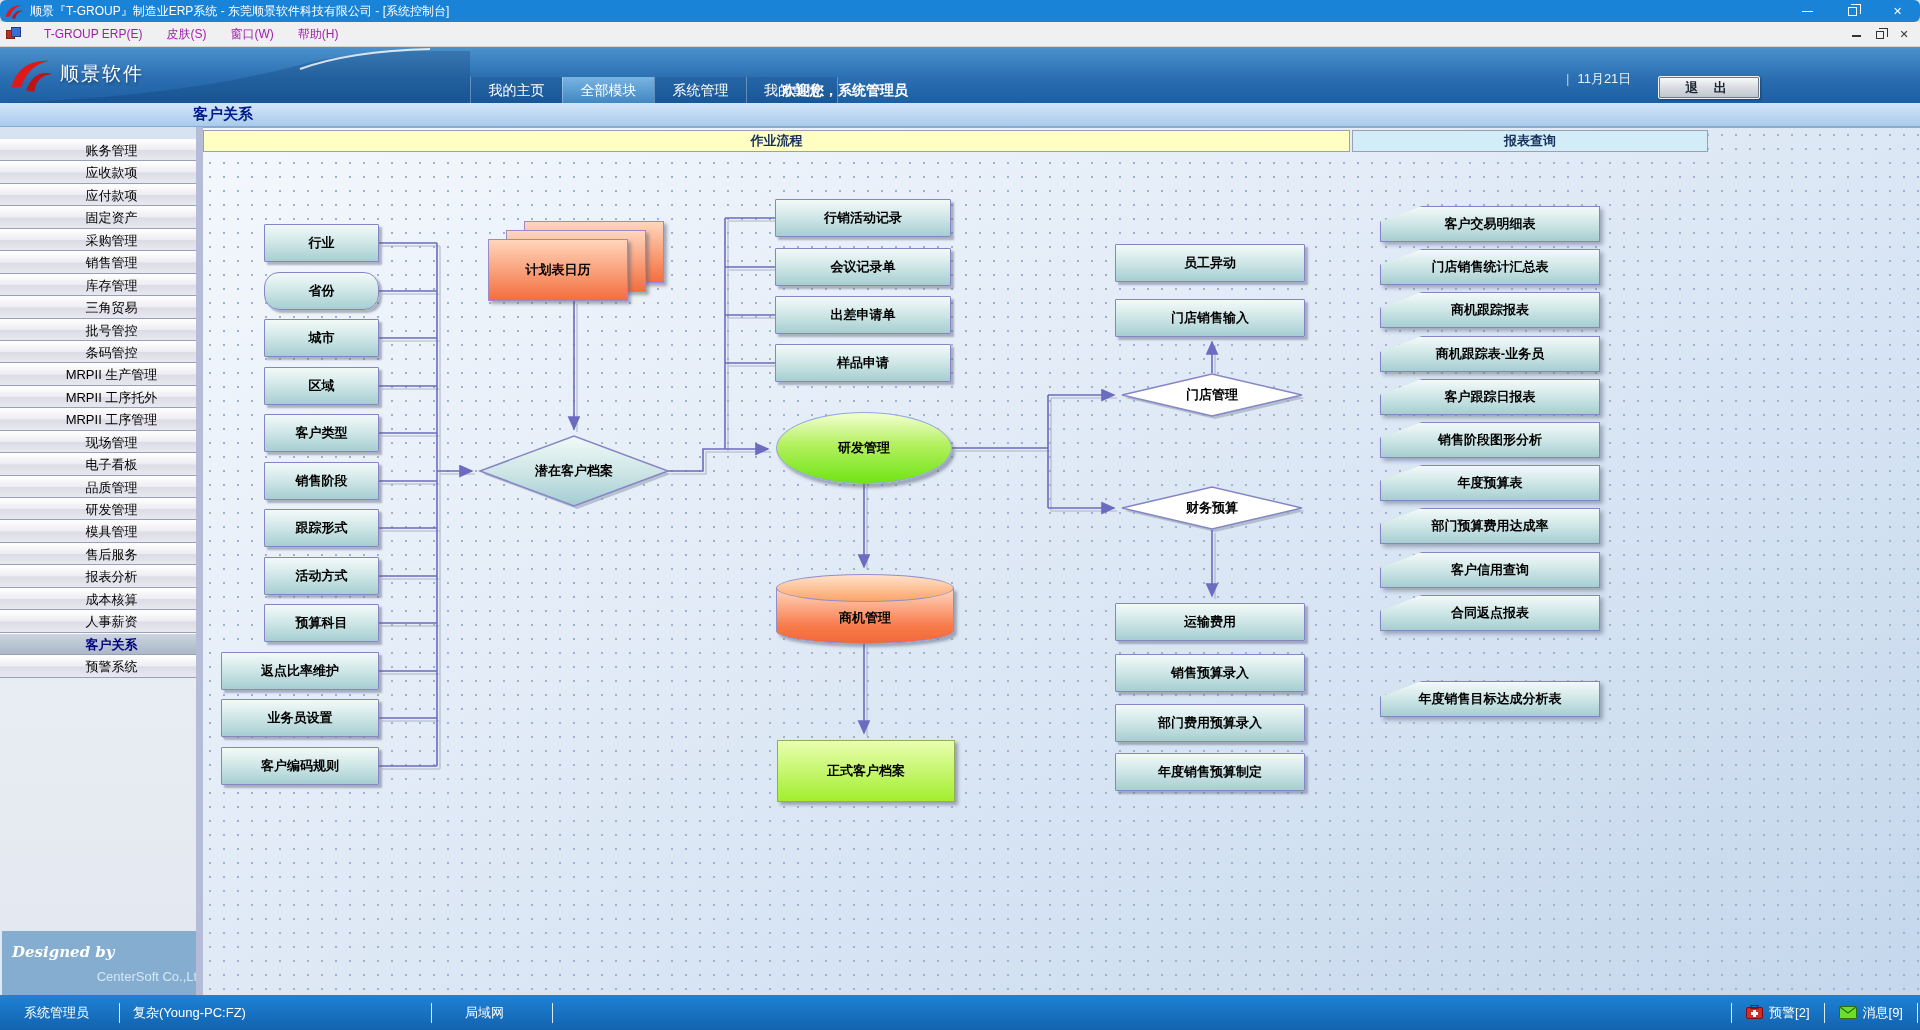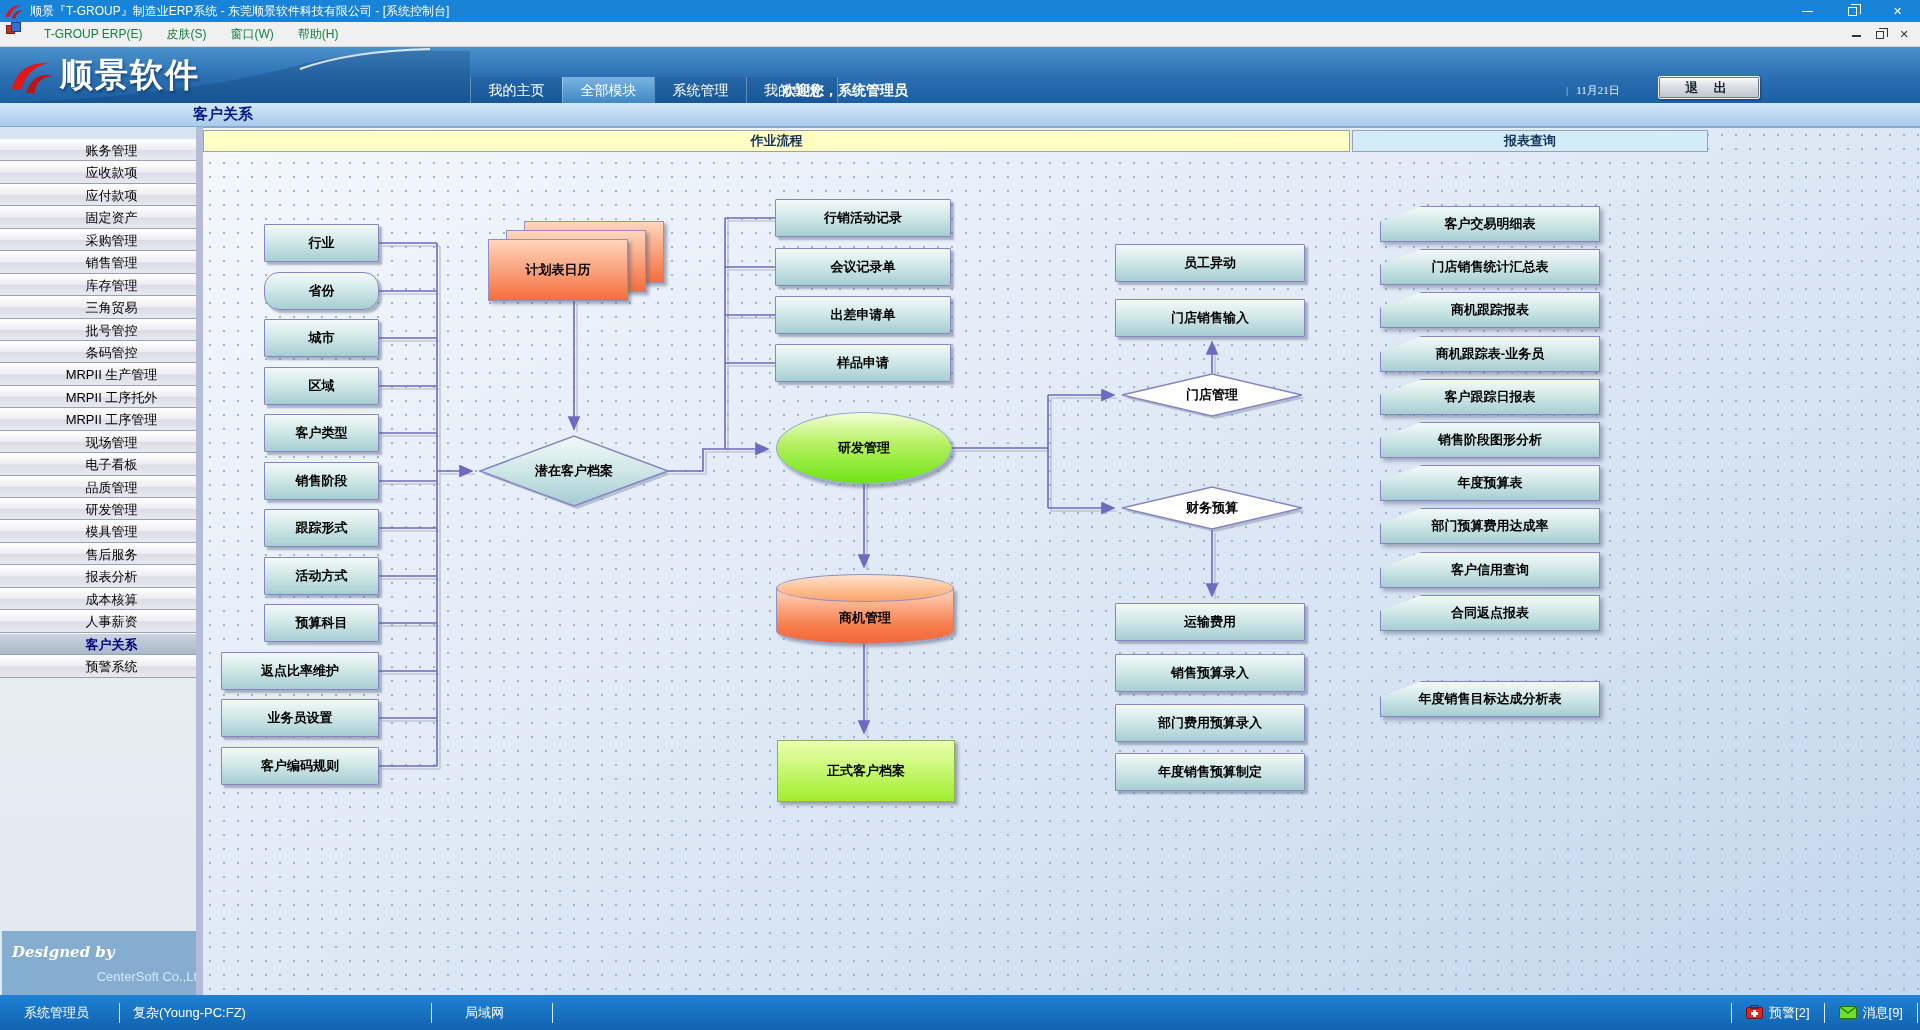--- a/index.html
+++ b/index.html
@@ -1,51 +1,51 @@
 <!DOCTYPE html>
 <html><head>
 <meta charset="utf-8">
 <style>
   * { margin:0; padding:0; box-sizing:border-box; }
   html,body { width:1920px; height:1030px; overflow:hidden; font-family:"Liberation Sans",sans-serif; }
   .app { position:relative; width:1920px; height:1030px; background:#d7e3f0; }
 
   
-  .titlebar { position:absolute; left:0; top:0; width:1920px; height:22px; background:#1883d7; display:flex; align-items:center; color:#fff; font-size:12px; }
+  .titlebar { position:absolute; left:0; top:0; width:1920px; height:22px; background:#1883d7; display:flex; align-items:center; color:#fff; font-size:12px;border-radius:6px; }
   .titlebar .tlogo { margin:0 6px 0 4px; }
   .wctrls { position:absolute; right:0; top:0; height:22px; display:flex; }
   .wc { width:45px; height:22px; display:flex; align-items:center; justify-content:center; color:#fff; font-size:11px; }
   .wc .bar { width:11px; height:1px; background:#fff; }
   .wc .rest { width:9px; height:9px; border:1px solid #fff; position:relative; }
   .wc .rest::before { content:""; position:absolute; left:2px; top:-4px; width:9px; height:9px; border:1px solid #fff; border-bottom:none; border-left:none; }
 
   
-  .menubar { position:absolute; left:0; top:22px; width:1920px; height:25px; background:#f0f0f0; border-bottom:1px solid #d4d4d4; display:flex; align-items:flex-start; font-size:12px; color:#15803d; }
+  .menubar { position:absolute; left:0; top:22px; width:1920px; height:25px; background:#f0f0f0; border-bottom:1px solid #d4d4d4; display:flex; align-items:center; font-size:12px; color:#a21caf; }
   .micon { width:16px; height:14px; position:relative; margin:0 10px 0 6px; }
   .micon i { position:absolute; display:block; }
   .micon .a { left:0; top:3px; width:9px; height:9px; background:#c03020; border:1px solid #802010; }
   .micon .b { left:5px; top:0; width:10px; height:10px; background:#3a6fd0; border:1px solid #1a3f90; }
   .mitem { padding:0 12px; height:25px; line-height:25px; }
   .mctrls { position:absolute; right:4px; top:22px; height:25px; display:flex; align-items:center; color:#333; }
   .mc { width:24px; text-align:center; font-size:11px; }
   .mc .bar { width:9px; height:2px; background:#333; display:inline-block; vertical-align:middle; }
   .mc .rest { width:8px; height:8px; border:1px solid #333; display:inline-block; position:relative; }
   .mc .rest::before { content:""; position:absolute; left:2px; top:-4px; width:8px; height:8px; border:1px solid #333; border-bottom:none; border-left:none; }
 
   
   .banner { position:absolute; left:0; top:47px; width:1920px; height:56px; background:linear-gradient(180deg,#4a92cc 0%,#2b6fb2 55%,#1c5fa2 100%); overflow:hidden; }
   .banner .wave { position:absolute; left:0; top:0; }
   .brand { position:absolute; left:8px; top:6px; display:flex; align-items:center; }
-  .brandtext { color:#fff; font-size:33px; font-weight:bold; letter-spacing:2px; text-shadow:1px 2px 3px rgba(0,20,50,.5); margin-left:6px; }
+  .brandtext { color:#fff; font-size:19px; font-weight:normal; letter-spacing:2px; text-shadow:1px 2px 3px rgba(0,20,50,.5); margin-left:6px; }
   .tabstrip { position:absolute; left:470px; bottom:0; height:26px; display:flex; background:rgba(8,48,96,.15); }
   .tab { width:92px; height:26px; line-height:26px; text-align:center; color:#fff; font-size:14px; border-left:1px solid rgba(255,255,255,.3); }
   .tab:last-child { border-right:1px solid rgba(255,255,255,.3); }
   .tab.active { background:linear-gradient(180deg,#79b4e2,#4187c2); }
   .welcome { position:absolute; left:782px; bottom:3px; color:#fff; font-size:14px; font-weight:bold; }
-  .hdate { position:absolute; left:1566px; bottom:5px; color:#eaf3fb; font-size:11px;font-family:Liberation Serif, serif; }
+  .hdate { position:absolute; left:1566px; bottom:15px; color:#eaf3fb; font-size:13px; }
   .hdate .pipe { opacity:.7; margin-right:8px; }
   .exitbtn { position:absolute; left:1658px; bottom:4px; width:102px; height:23px; background:linear-gradient(180deg,#fdfdfd,#dcdfe4 45%,#bfc5cd); border:1px solid #f2f2f2; box-shadow:inset 0 0 0 1px #6e7684, 1px 1px 2px rgba(0,0,0,.35); border-radius:2px; text-align:center; line-height:21px; font-size:13px; font-weight:bold; color:#1a2430; letter-spacing:6px; }
 
   
   .pagetitle { position:absolute; left:0; top:103px; width:1920px; height:24px; background:linear-gradient(180deg,#d3e6f8,#a9cbec); border-bottom:1px solid #85abd2; }
   .pagetitle span { position:absolute; left:193px; top:2px; font-size:15px; font-weight:bold; color:#001a8c; }
 
   
   .content { position:absolute; left:0; top:127px; width:1920px; height:868px; }
   .sidebar { position:absolute; left:0; top:12px; width:224px; height:868px; background:linear-gradient(180deg,#f2f5f9,#e2e8f0); border-right:1px solid #9aa4c0; }

